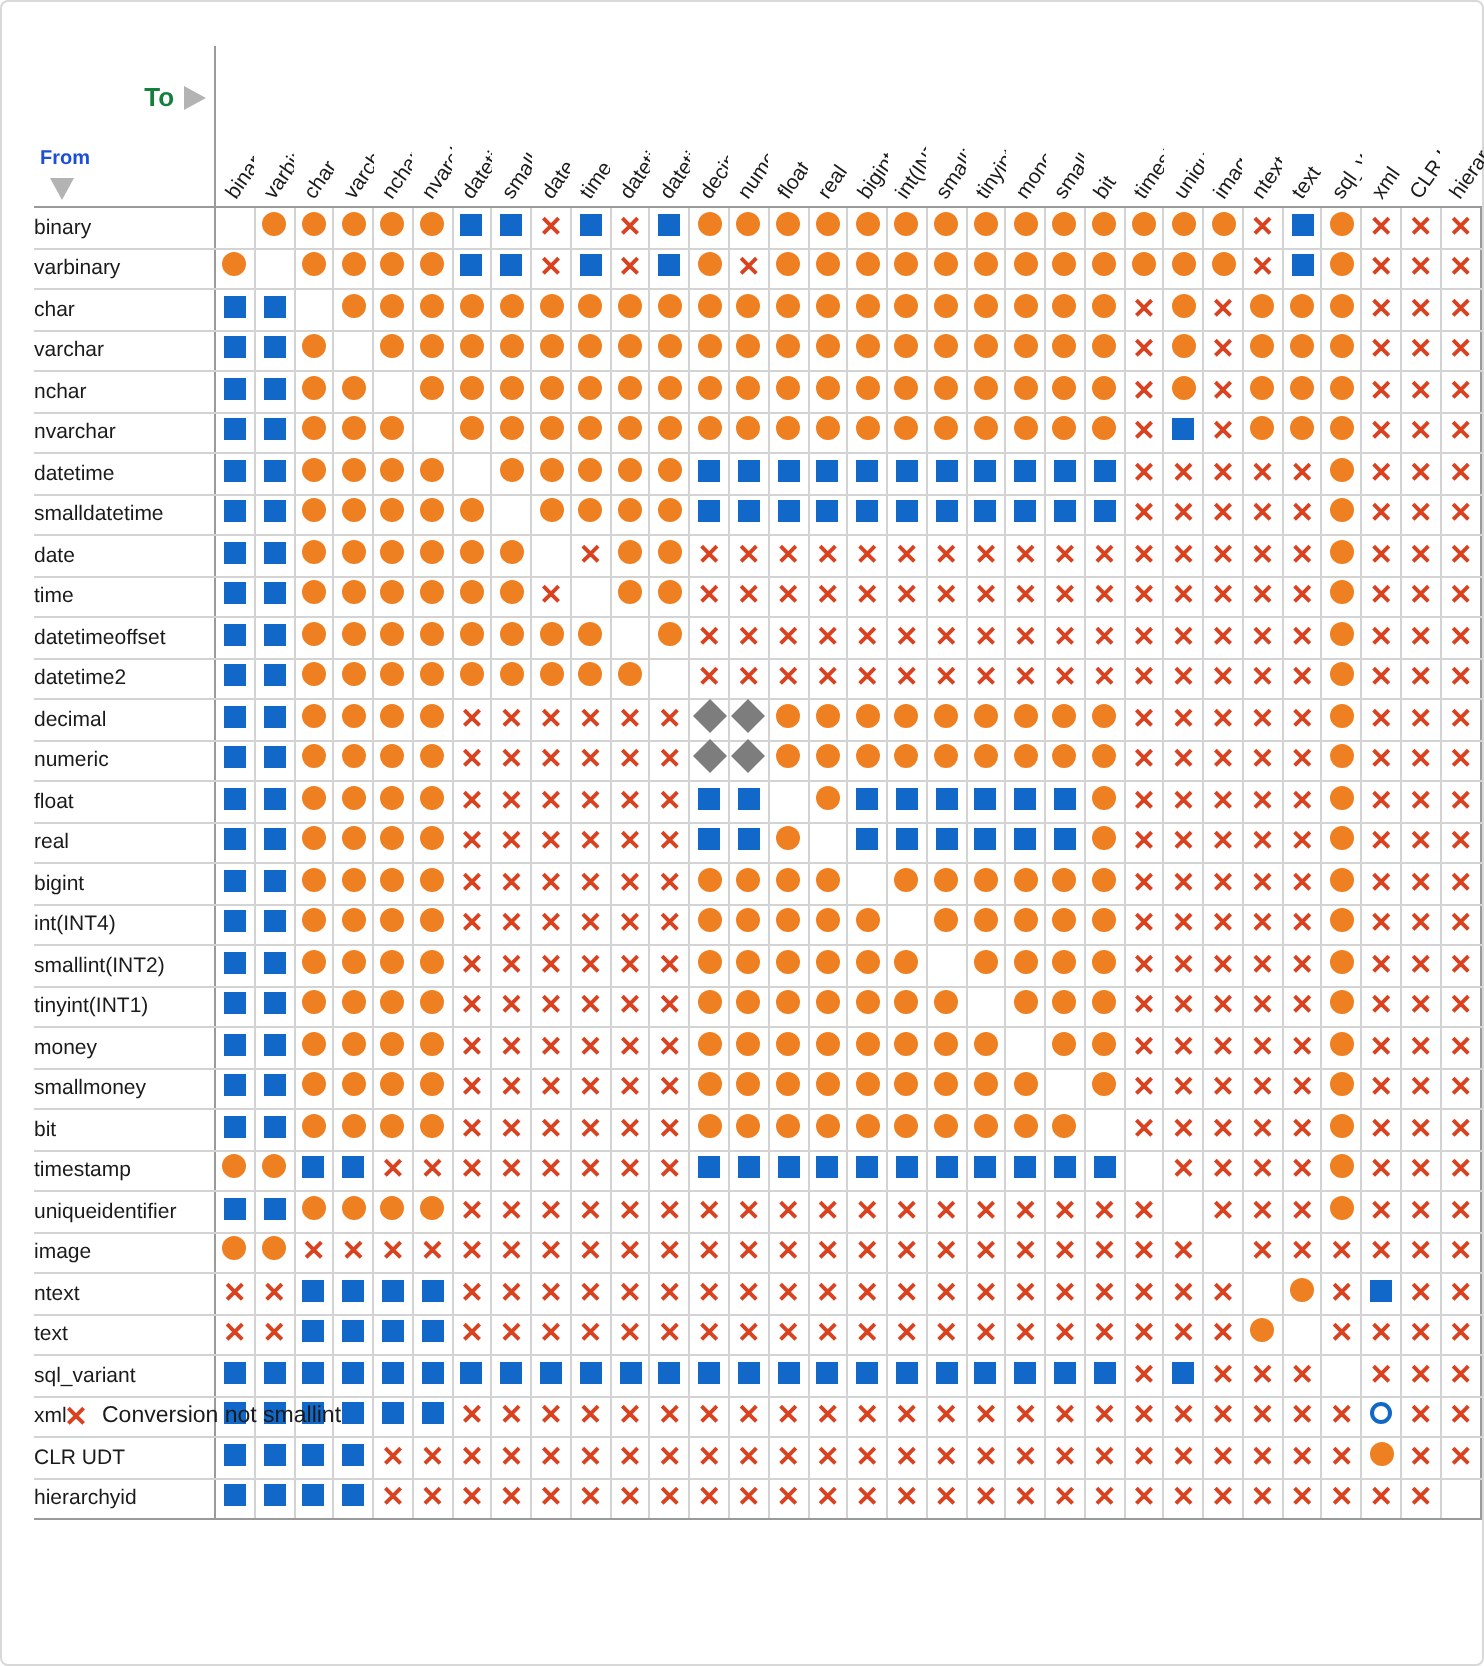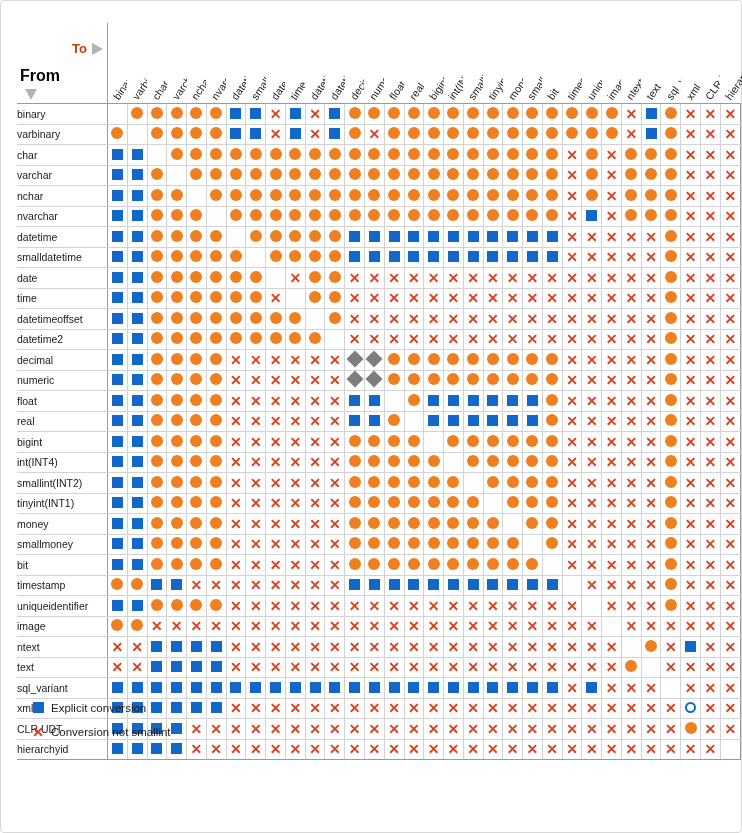--- a/index.html
+++ b/index.html
@@ -45,31 +45,31 @@
     position: relative;
     border-right: 1px solid #9a9a9a;
     border-bottom: 1px solid #9a9a9a;
     vertical-align: bottom;
     background: #fff;
   }
   .corner .from-label {
     position: absolute;
     left: 3px;
     bottom: 18px;
-    font-size: 16px;
+    font-size: 10px;
     font-weight: bold;
-    color: #000000;
+    color: #1d4ed8;
   }
   .corner .to-label {
     position: absolute;
     right: 20px;
     top: 18px;
     font-size: 13px;
     font-weight: bold;
-    color: #c2410c;
+    color: #15803d;
   }
   .corner .tri-right {
     position: absolute;
     right: 4px;
     top: 20px;
     width: 0; height: 0;
     border-top: 6px solid transparent;
     border-bottom: 6px solid transparent;
     border-left: 11px solid #b3b3b3;
   }
@@ -1429,25 +1429,19 @@
             <td class="cell"><span class="mark m-notallowed">✕</span></td>
             <td class="cell lastcol"></td>
           </tr>
         </tbody>
     </table>
   </div>
 
   <div class="legend">
       <div class="legend-row">
         <div class="legend-icon">
-          <span class="mark m-explicit"></span>
-        </div>
-        <div class="legend-text">Explicit conversion</div>
-      </div>
-      <div class="legend-row">
-        <div class="legend-icon">
           <span class="legend-x">✕</span>
         </div>
         <div class="legend-text">Conversion not smallint</div>
       </div>
     </div>
 
 </div>
 
 </body></html>

